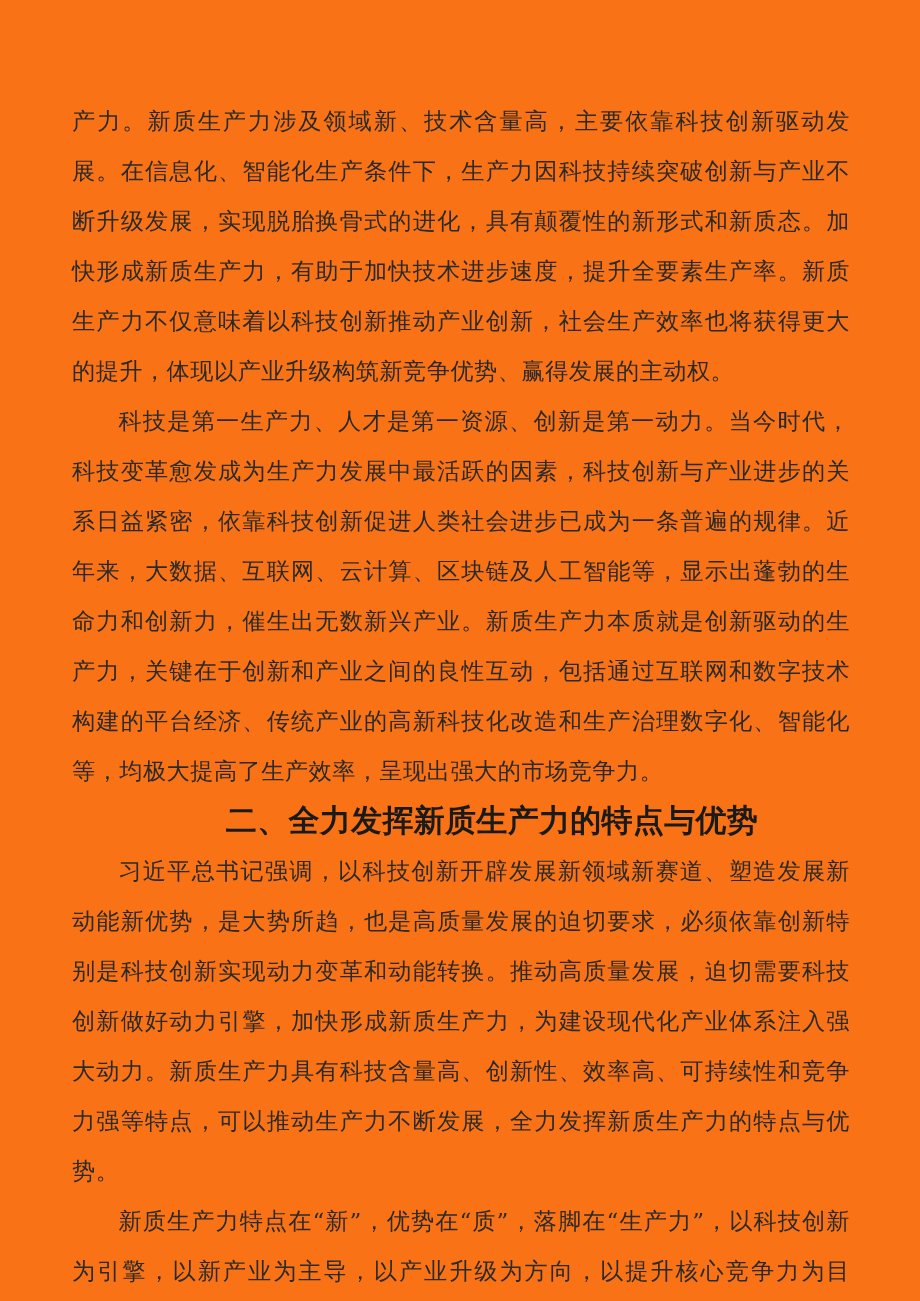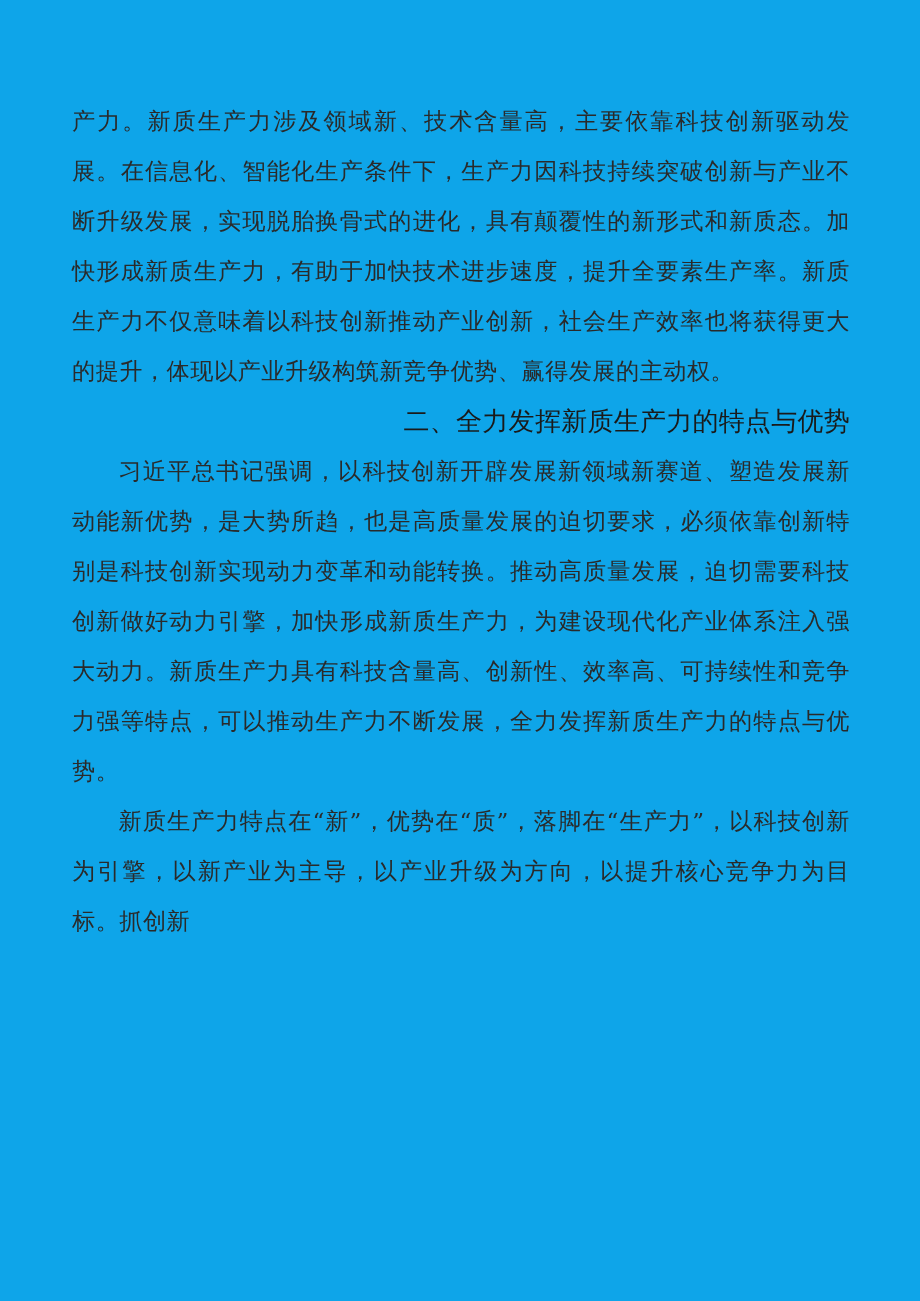--- a/index.html
+++ b/index.html
@@ -13,21 +13,21 @@
     height: 1301px;
     overflow: hidden;
     font-family: "DejaVu Serif", "Liberation Serif", serif;
     -webkit-font-smoothing: antialiased;
   }
 
   .page {
     position: relative;
     width: 920px;
     height: 1301px;
-    background: #0ea5e9;
+    background: #f97316;
     box-sizing: border-box;
   }
 
   
   .content {
     position: absolute;
     left: 72px;
     top: 96px;
     width: 778px;
   }
@@ -51,37 +51,38 @@
   
   .para.cont {
     text-indent: 0;
   }
 
   
   .heading {
     margin: 0;
     padding: 0;
     font-family: "Liberation Sans", "DejaVu Sans", sans-serif;
-    font-size: 26px;
+    font-size: 31px;
     line-height: 50px;
-    font-weight: normal;
+    font-weight: bold;
     color: #1a1a1a;
     text-indent: 2em;
     letter-spacing: 0.01em;
-    text-align: right;
+    text-align: center;
   }
 </style>
 </head>
 <body>
 
 <div class="page">
   <div class="content">
 
     <p class="para cont">产力。新质生产力涉及领域新、技术含量高，主要依靠科技创新驱动发展。在信息化、智能化生产条件下，生产力因科技持续突破创新与产业不断升级发展，实现脱胎换骨式的进化，具有颠覆性的新形式和新质态。加快形成新质生产力，有助于加快技术进步速度，提升全要素生产率。新质生产力不仅意味着以科技创新推动产业创新，社会生产效率也将获得更大的提升，体现以产业升级构筑新竞争优势、赢得发展的主动权。</p>
 
+    <p class="para">科技是第一生产力、人才是第一资源、创新是第一动力。当今时代，科技变革愈发成为生产力发展中最活跃的因素，科技创新与产业进步的关系日益紧密，依靠科技创新促进人类社会进步已成为一条普遍的规律。近年来，大数据、互联网、云计算、区块链及人工智能等，显示出蓬勃的生命力和创新力，催生出无数新兴产业。新质生产力本质就是创新驱动的生产力，关键在于创新和产业之间的良性互动，包括通过互联网和数字技术构建的平台经济、传统产业的高新科技化改造和生产治理数字化、智能化等，均极大提高了生产效率，呈现出强大的市场竞争力。</p>
 
     <h2 class="heading">二、全力发挥新质生产力的特点与优势</h2>
 
     <p class="para">习近平总书记强调，以科技创新开辟发展新领域新赛道、塑造发展新动能新优势，是大势所趋，也是高质量发展的迫切要求，必须依靠创新特别是科技创新实现动力变革和动能转换。推动高质量发展，迫切需要科技创新做好动力引擎，加快形成新质生产力，为建设现代化产业体系注入强大动力。新质生产力具有科技含量高、创新性、效率高、可持续性和竞争力强等特点，可以推动生产力不断发展，全力发挥新质生产力的特点与优势。</p>
 
     <p class="para">新质生产力特点在“新”，优势在“质”，落脚在“生产力”，以科技创新为引擎，以新产业为主导，以产业升级为方向，以提升核心竞争力为目标。抓创新</p>
 
   </div>
 </div>
 

